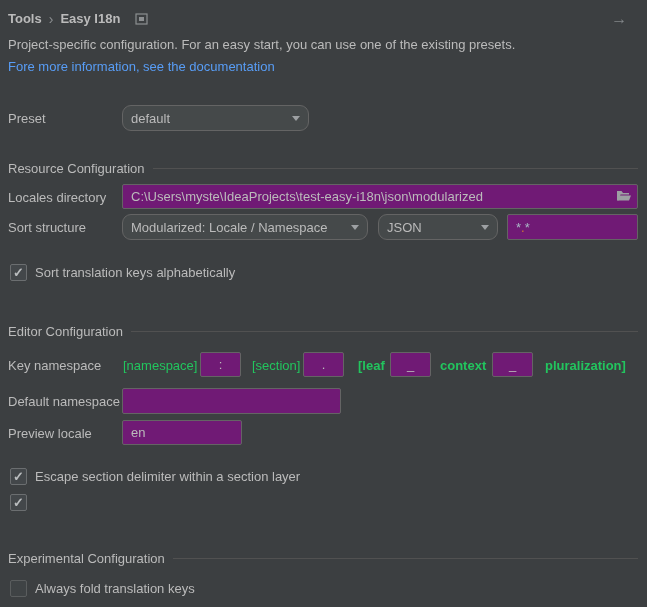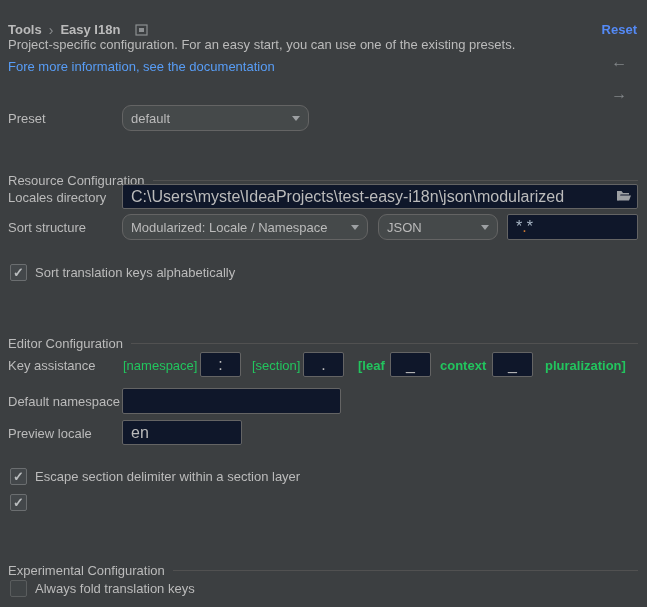--- a/index.html
+++ b/index.html
@@ -2,21 +2,21 @@
 <html><head>
 <meta charset="utf-8">
 <style>
   html,body{margin:0;padding:0;background:#3c3f41;}
   .page{
     position:relative;width:647px;height:607px;background:#3c3f41;
     font-family:"Liberation Sans", sans-serif;font-size:13px;color:#bbbbbb;
     overflow:hidden;
   }
   
-  .topbar{position:absolute;top:22px;left:8px;right:10px;height:20px;display:flex;justify-content:space-between;align-items:flex-start;}
+  .topbar{position:absolute;top:6px;left:8px;right:10px;height:20px;display:flex;justify-content:space-between;align-items:flex-end;}
   .breadcrumb{display:flex;align-items:center;gap:7px;}
   .crumb{font-weight:bold;color:#bbbbbb;cursor:pointer;}
   .chev{color:#8c8f91;font-size:14px;line-height:12px;}
   .inplace-icon{display:inline-flex;margin-left:8px;cursor:pointer;}
   .topbar-right{display:flex;align-items:center;gap:18px;flex-direction:column;}
   .reset{color:#548af7;font-weight:bold;cursor:pointer;}
   .nav-arrow{color:#83878a;font-size:16px;line-height:14px;cursor:pointer;}
   
   .desc{position:absolute;left:8px;top:37px;color:#bbbbbb;}
   .doc-link{position:absolute;left:8px;top:59px;color:#589df6;cursor:pointer;}
@@ -24,30 +24,30 @@
   
   .combo{
     position:absolute;height:26px;background:#45494a;border:1px solid #646464;border-radius:9px;
     display:flex;align-items:center;padding:0 24px 0 8px;box-sizing:border-box;cursor:pointer;color:#bbbbbb;
   }
   .combo .arrow{
     position:absolute;right:8px;top:50%;margin-top:-2px;width:0;height:0;
     border-left:4px solid transparent;border-right:4px solid transparent;border-top:5px solid #9da0a3;
   }
   .tfield{
-    position:absolute;height:25px;background:#0f172a;border:1px solid #646464;border-radius:2px;
-    box-sizing:border-box;color:#bbbbbb;font-family:"Liberation Sans", sans-serif;font-size:16px;
+    position:absolute;height:25px;background:#701a75;border:1px solid #646464;border-radius:2px;
+    box-sizing:border-box;color:#bbbbbb;font-family:"Liberation Sans", sans-serif;font-size:13px;
     padding:0 8px;outline:none;
   }
   .pattern-field{display:flex;align-items:center;cursor:text;}
   .pattern-star{color:#a9b7c6;}
   .pattern-dot{color:#cc7832;}
   .folder-btn{position:absolute;right:6px;top:5px;cursor:pointer;display:inline-flex;}
   
-  .section-header{position:absolute;left:8px;right:9px;display:flex;align-items:center;margin-top:12px;}
+  .section-header{position:absolute;left:8px;right:9px;display:flex;align-items:center;}
   .section-title{white-space:nowrap;color:#bbbbbb;}
   .section-line{flex:1;height:1px;background:#515151;margin-left:8px;}
   
   .cb-row{position:absolute;left:10px;display:flex;align-items:center;gap:8px;}
   .checkbox{
     width:15px;height:15px;background:#43474a;border:1px solid #6b6e70;border-radius:2px;
     display:inline-flex;align-items:center;justify-content:center;cursor:pointer;flex:0 0 auto;
   }
   .checkbox.unchecked{border-color:#5a5d5e;background:#3f4345;}
   .checkmark{color:#b9bcbe;font-size:13px;line-height:13px;font-weight:bold;}
@@ -124,21 +124,21 @@
       <span class="checkmark">✓</span>
     </span>
     <span class="cb-label">Sort translation keys alphabetically</span>
   </div>
 
   <div class="section-header" style="top:324px">
     <span class="section-title">Editor Configuration</span>
     <span class="section-line"></span>
   </div>
 
-  <div class="flabel" style="top:358px">Key assistance</div>
+  <div class="flabel" style="top:358px">Key namespace</div>
   <span class="kd-part" style="left:123px;top:358px">[namespace]</span>
   <input class="tfield kd-input" style="left: 200px; top: 352px;" value=":">
   <span class="kd-part" style="left:252px;top:358px">[section]</span>
   <input class="tfield kd-input" style="left: 303px; top: 352px;" value=".">
   <span class="kd-part bold" style="left:358px;top:358px">[leaf</span>
   <input class="tfield kd-input" style="left: 390px; top: 352px;" value="_">
   <span class="kd-part bold" style="left:440px;top:358px">context</span>
   <input class="tfield kd-input" style="left: 492px; top: 352px;" value="_">
   <span class="kd-part bold" style="left:545px;top:358px">pluralization]</span>
 

